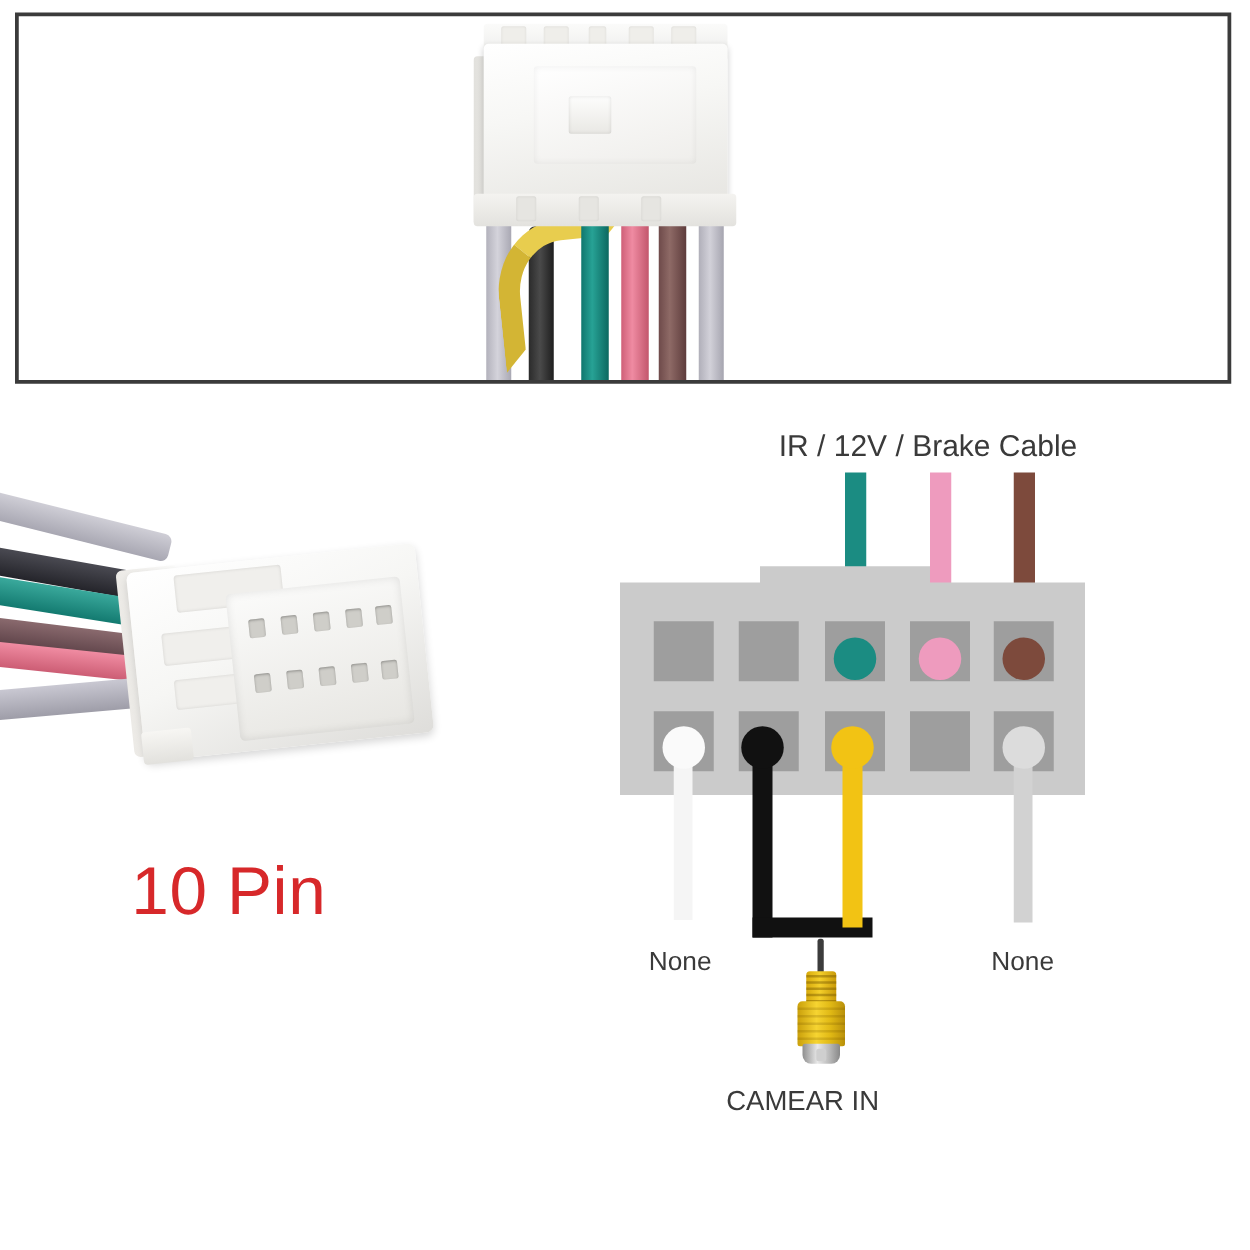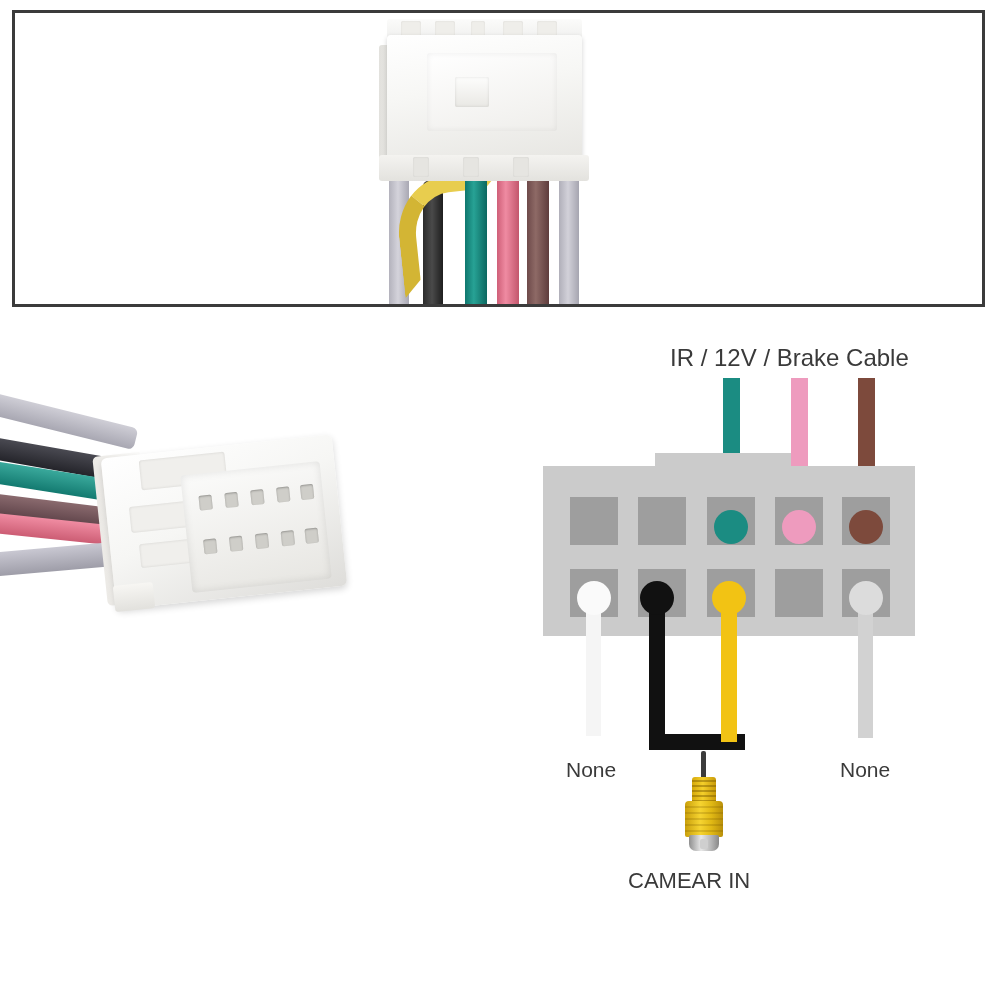--- a/index.html
+++ b/index.html
@@ -85,21 +85,21 @@
     transform:rotate(-6deg);box-shadow:inset 0 0 3px rgba(0,0,0,.12);}
   .lp-wire{position:absolute;border-radius:6px;}
 
   .tenpin{
     position:absolute;left:105px;top:686px;
     font-size:54px;color:#D7282A;letter-spacing:.5px;line-height:1;
     white-space:nowrap;
   }
 
   
-  .schem{position:absolute;left:530px;top:330px;width:460px;height:590px;}
+  .schem{position:absolute;left:483px;top:330px;width:460px;height:590px;}
   .schem-title{
     position:absolute;left:140px;top:14px;font-size:24px;color:#3a3a3a;
     white-space:nowrap;
   }
   .conn-body{
     position:absolute;left:13px;top:136px;width:372px;height:170px;
     background:#cbcbcb;
   }
   .conn-tab{
     position:absolute;left:125px;top:123px;width:136px;height:14px;
@@ -206,20 +206,21 @@
       <div class="lp-hole" style="left:118px;top:22px;"></div>
       <div class="lp-hole" style="left:16px;top:66px;"></div>
       <div class="lp-hole" style="left:42px;top:66px;"></div>
       <div class="lp-hole" style="left:68px;top:66px;"></div>
       <div class="lp-hole" style="left:94px;top:66px;"></div>
       <div class="lp-hole" style="left:118px;top:66px;"></div>
     </div>
     <div class="lp-tab"></div>
   </div>
 
+  <div class="tenpin">10 Pin</div>
 
   <div class="schem">
 
     <div class="schem-title">IR / 12V / Brake Cable</div>
 
     <div class="wire" style="left:193px;top:48px;width:17px;height:150px;background:#1B8C82;"></div>
     <div class="wire" style="left:261px;top:48px;width:17px;height:150px;background:#EE9BBE;"></div>
     <div class="wire" style="left:328px;top:48px;width:17px;height:150px;background:#7D4A3C;"></div>
 
     <div class="conn-tab"></div>

